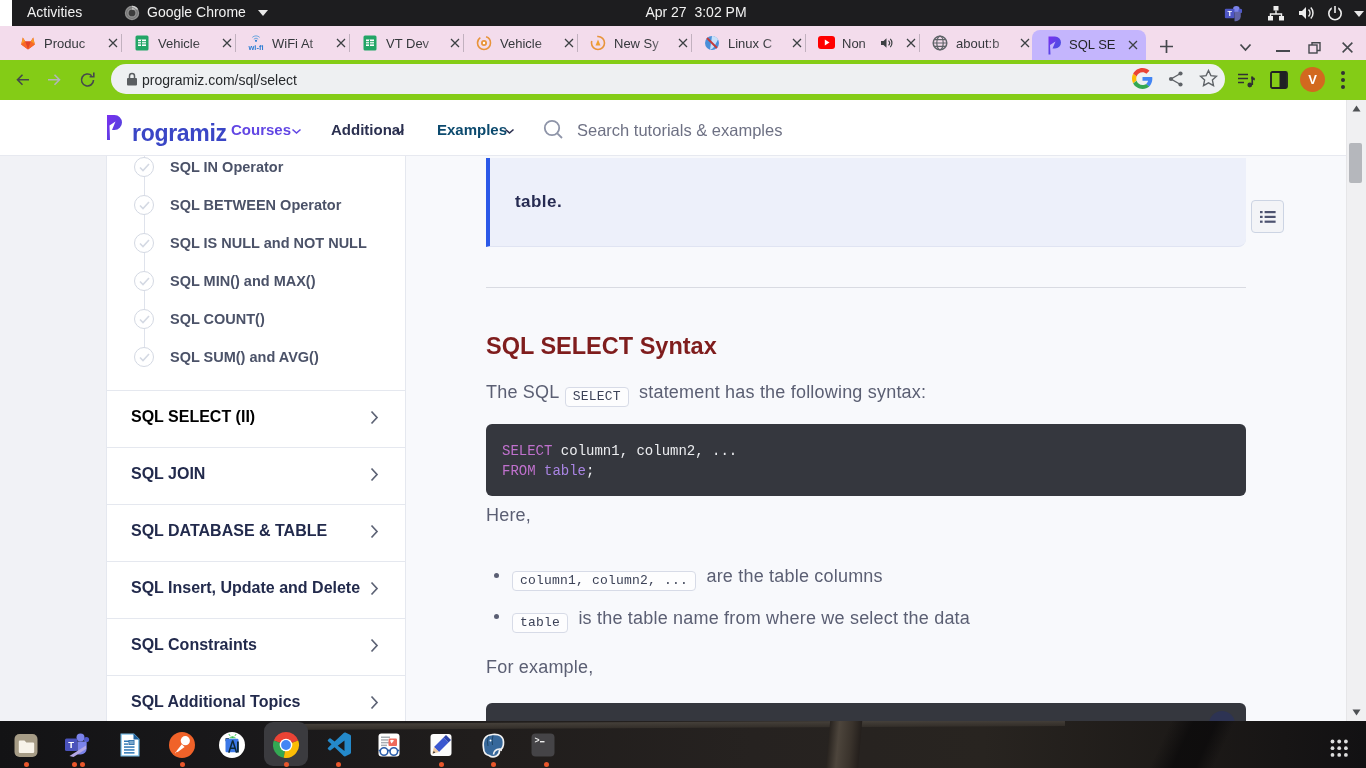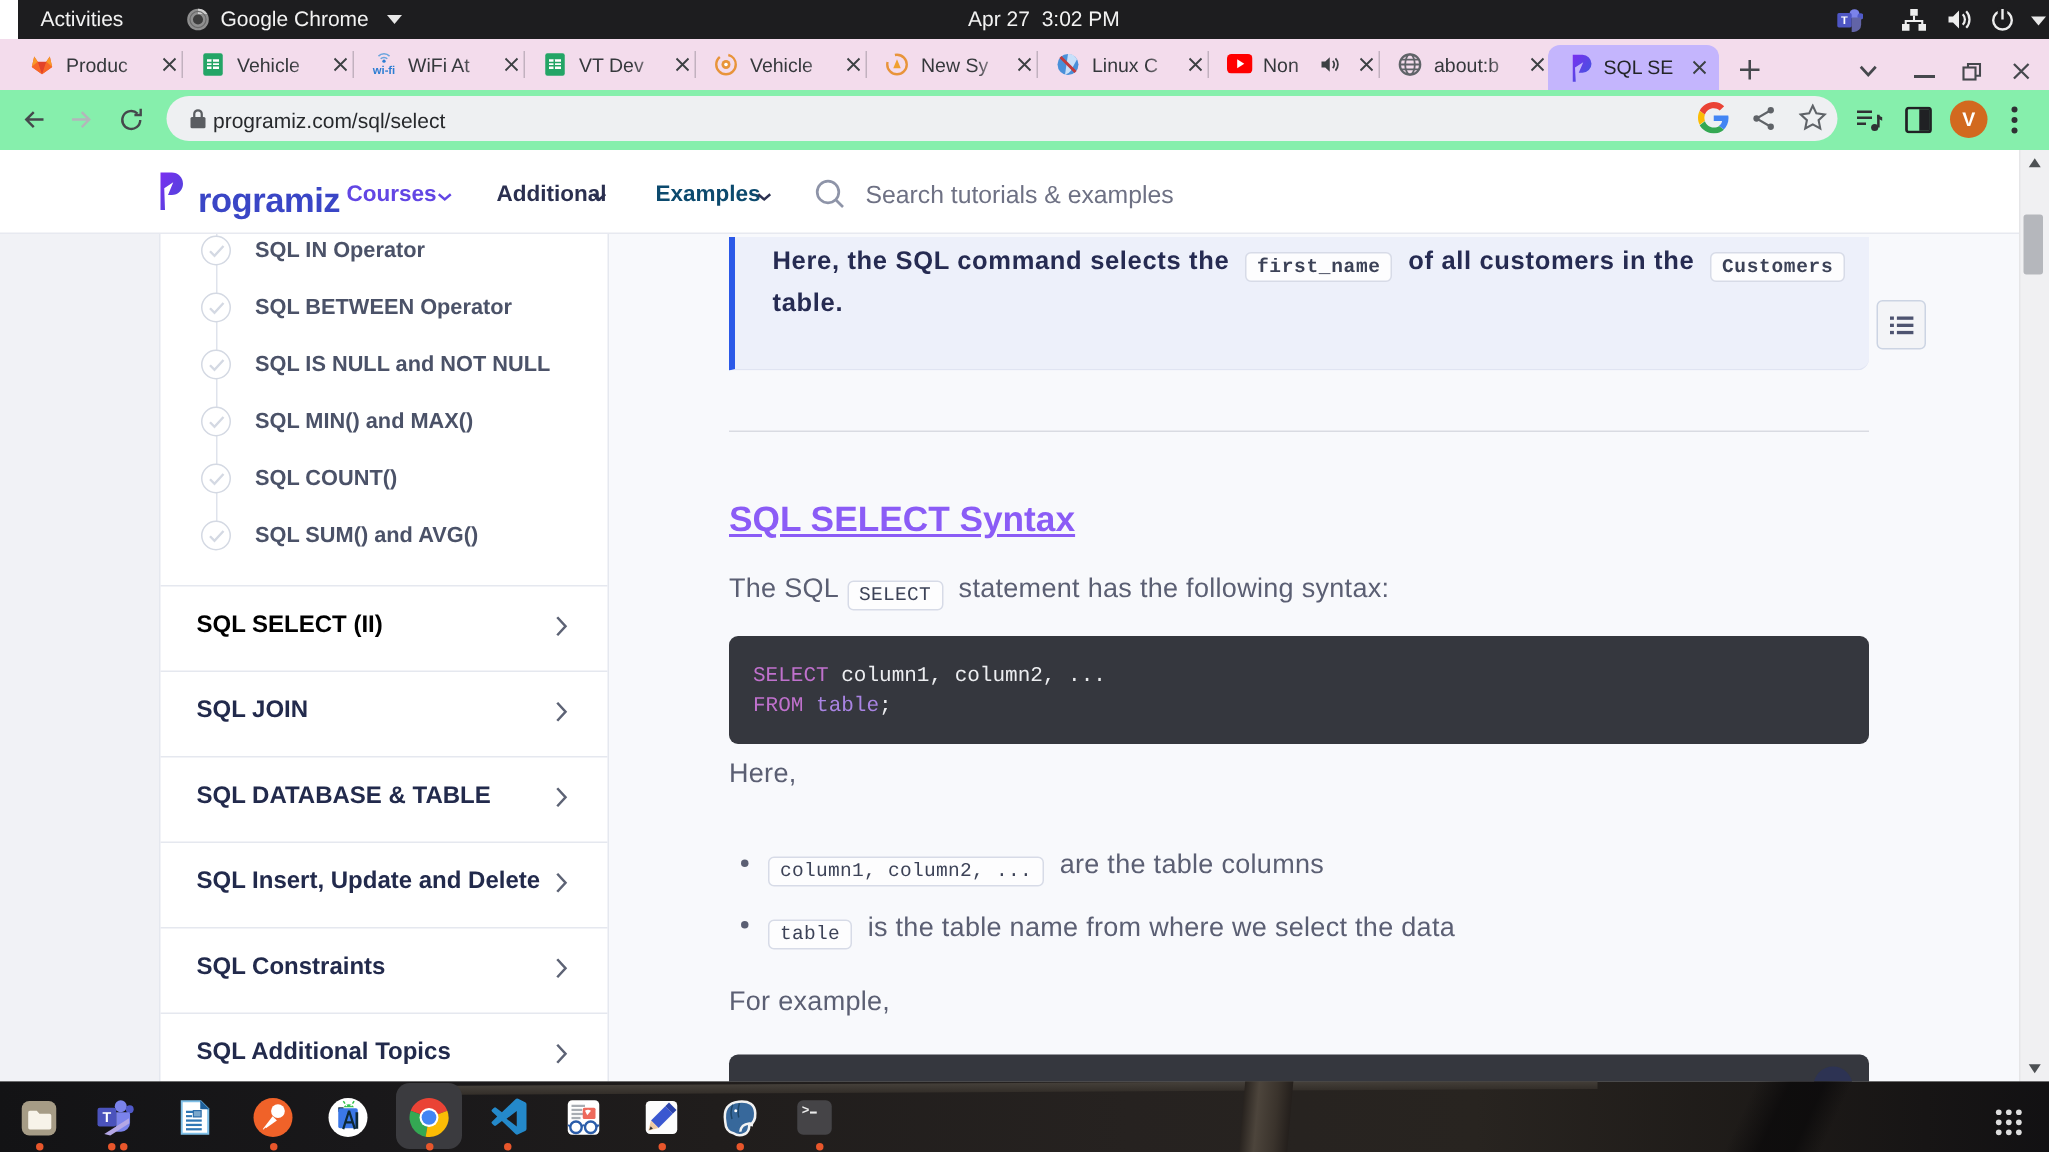--- a/index.html
+++ b/index.html
@@ -6,32 +6,32 @@
 body{font-family:"Liberation Sans",sans-serif;position:relative;background:#fff;}
 .abs{position:absolute;}
 #topbar{left:12px;top:0;width:1366px;height:26px;background:#1d1d1f;color:#f2f2f2;font-size:14px;}
 #topbar .txt{position:absolute;top:4px;}
 #tabstrip{left:0;top:26px;width:1366px;height:34px;background:#f3dcec;}
 .tab{position:absolute;top:0;height:34px;}
 .tab .title{position:absolute;left:36px;top:10px;font-size:13px;color:#35383c;white-space:nowrap;overflow:hidden;width:58px;}
 .tab .fade{position:absolute;left:68px;top:4px;width:28px;height:26px;background:linear-gradient(90deg,rgba(243,220,236,0),#f3dcec 75%);}
 .sep{position:absolute;top:8px;width:1px;height:18px;background:#c2b1bf;}
 #activetab{left:1032px;top:30px;width:114px;height:31px;background:#c4b5fd;border-radius:8px 8px 0 0;}
-#toolbar{left:0;top:60px;width:1366px;height:44px;background:#86efac;border-bottom:1px solid #dcdee1;}
+#toolbar{left:0;top:60px;width:1366px;height:44px;background:#84cc16;border-bottom:1px solid #dcdee1;}
 #omnibox{position:absolute;left:111px;top:4px;width:1114px;height:30px;border-radius:15px;background:#eef0f2;}
 #omnibox .url{position:absolute;left:31px;top:8px;font-size:14px;color:#27292c;}
 #page{left:0;top:100px;width:1366px;height:621px;background:#f8f9fc;overflow:hidden;}
 #siteheader{position:absolute;left:0;top:0;width:1351px;height:56px;background:#fff;border-bottom:1px solid #e7e9f0;}
 #leftstrip{position:absolute;left:0;top:56px;width:106px;height:565px;background:#f1f2f6;}
 #sidebar{position:absolute;left:106px;top:56px;width:300px;height:565px;background:#fff;border-left:1px solid #e5e8ef;border-right:1px solid #e5e8ef;}
 #content{position:absolute;left:486px;top:56px;width:760px;}
 .chip{display:inline-block;font-family:"Liberation Mono",monospace;font-size:13px;color:#3c4257;background:#fdfdfe;border:1px solid #d7dbe7;border-radius:4px;padding:1px 7px 2px 7px;vertical-align:-2px;}
 #callout{position:absolute;left:0;top:2px;width:760px;height:89px;background:#edf0fa;border-left:4px solid #2b59e8;border-bottom:1px solid #e0e4f2;border-radius:0 0 8px 0;}
 .hr{position:absolute;left:0;width:760px;height:1px;background:#d9dbe2;}
-.h2{position:absolute;left:0;font-size:23.5px;font-weight:800;color:#8b5cf6;text-decoration:underline;}
+.h2{position:absolute;left:0;font-size:23.5px;font-weight:800;color:#7f1d1d;}
 .para{position:absolute;left:0;font-size:18px;letter-spacing:.2px;color:#5b5f73;}
 .codeblock{position:absolute;left:0;width:760px;background:#35373e;border-radius:6px;font-family:"Liberation Mono",monospace;font-size:14px;line-height:20px;color:#ecedf0;padding:17px 16px 15px 16px;}
 .kw{color:#c071cd;}
 .kw2{color:#a984e3;}
 .bullet{position:absolute;font-size:18px;letter-spacing:.2px;color:#5b5f73;}
 .bdot{position:absolute;width:5px;height:5px;border-radius:50%;background:#5b5f73;}
 #tocbtn{position:absolute;left:1251px;top:100px;width:33px;height:33px;background:#f3f4f7;border:1px solid #ccd4e3;border-radius:4px;}
 #fab{position:absolute;left:1209px;top:611px;width:26px;height:26px;border-radius:50%;background:#2d3353;}
 #sbar{position:absolute;left:1346px;top:0;width:20px;height:621px;background:#f0f0f2;border-left:1px solid #e6e6e8;}
 #sthumb{position:absolute;left:2px;top:43px;width:13px;height:40px;background:#b5b7bc;border-radius:2px;}
@@ -360,21 +360,20 @@
         <path d="M1.5 1.5 L7 7.5 L1.5 13.5" stroke="#5d6375" stroke-width="1.7" fill="none"></path>
       </svg>
 <div class="abs" style="left:0;top:519px;width:298px;height:57px;border-top:1px solid #e5e8ef;"></div>
 <span class="abs" style="left:24px;top:537px;font-size:16px;font-weight:bold;color:#222a4c;">SQL Additional Topics</span>
 <svg class="abs" style="left:263px;top:539px;" width="9" height="15" viewBox="0 0 9 15">
         <path d="M1.5 1.5 L7 7.5 L1.5 13.5" stroke="#5d6375" stroke-width="1.7" fill="none"></path>
       </svg>
 </div>
 <div id="content">
 <div id="callout">
-<div class="abs" style="left:25px;top:6px;font-size:17px;letter-spacing:.45px;font-weight:bold;color:#262b52;white-space:nowrap;">Here, the SQL command selects the&nbsp; <span class="chip">first_name</span> &nbsp;of all customers in the&nbsp; <span class="chip">Customers</span></div>
 <div class="abs" style="left:25px;top:34px;font-size:17px;letter-spacing:.45px;font-weight:bold;color:#262b52;">table.</div>
 </div>
 <div class="hr" style="top:131px;"></div>
 <div class="h2" style="top:177px;">SQL SELECT Syntax</div>
 <div class="para" style="top:226px;">The SQL&nbsp;<span class="chip">SELECT</span> &nbsp;statement has the following syntax:</div>
 <div class="codeblock" style="top:268px;height:72px;"><span class="kw">SELECT</span> column1, column2, ...<br><span class="kw">FROM</span> <span class="kw2">table</span>;</div>
 <div class="para" style="top:349px;">Here,</div>
 <div class="bdot" style="left:8px;top:417px;"></div>
 <div class="bullet" style="left:26px;top:410px;"><span class="chip">column1, column2, ...</span> &nbsp;are the table columns</div>
 <div class="bdot" style="left:8px;top:458px;"></div>

